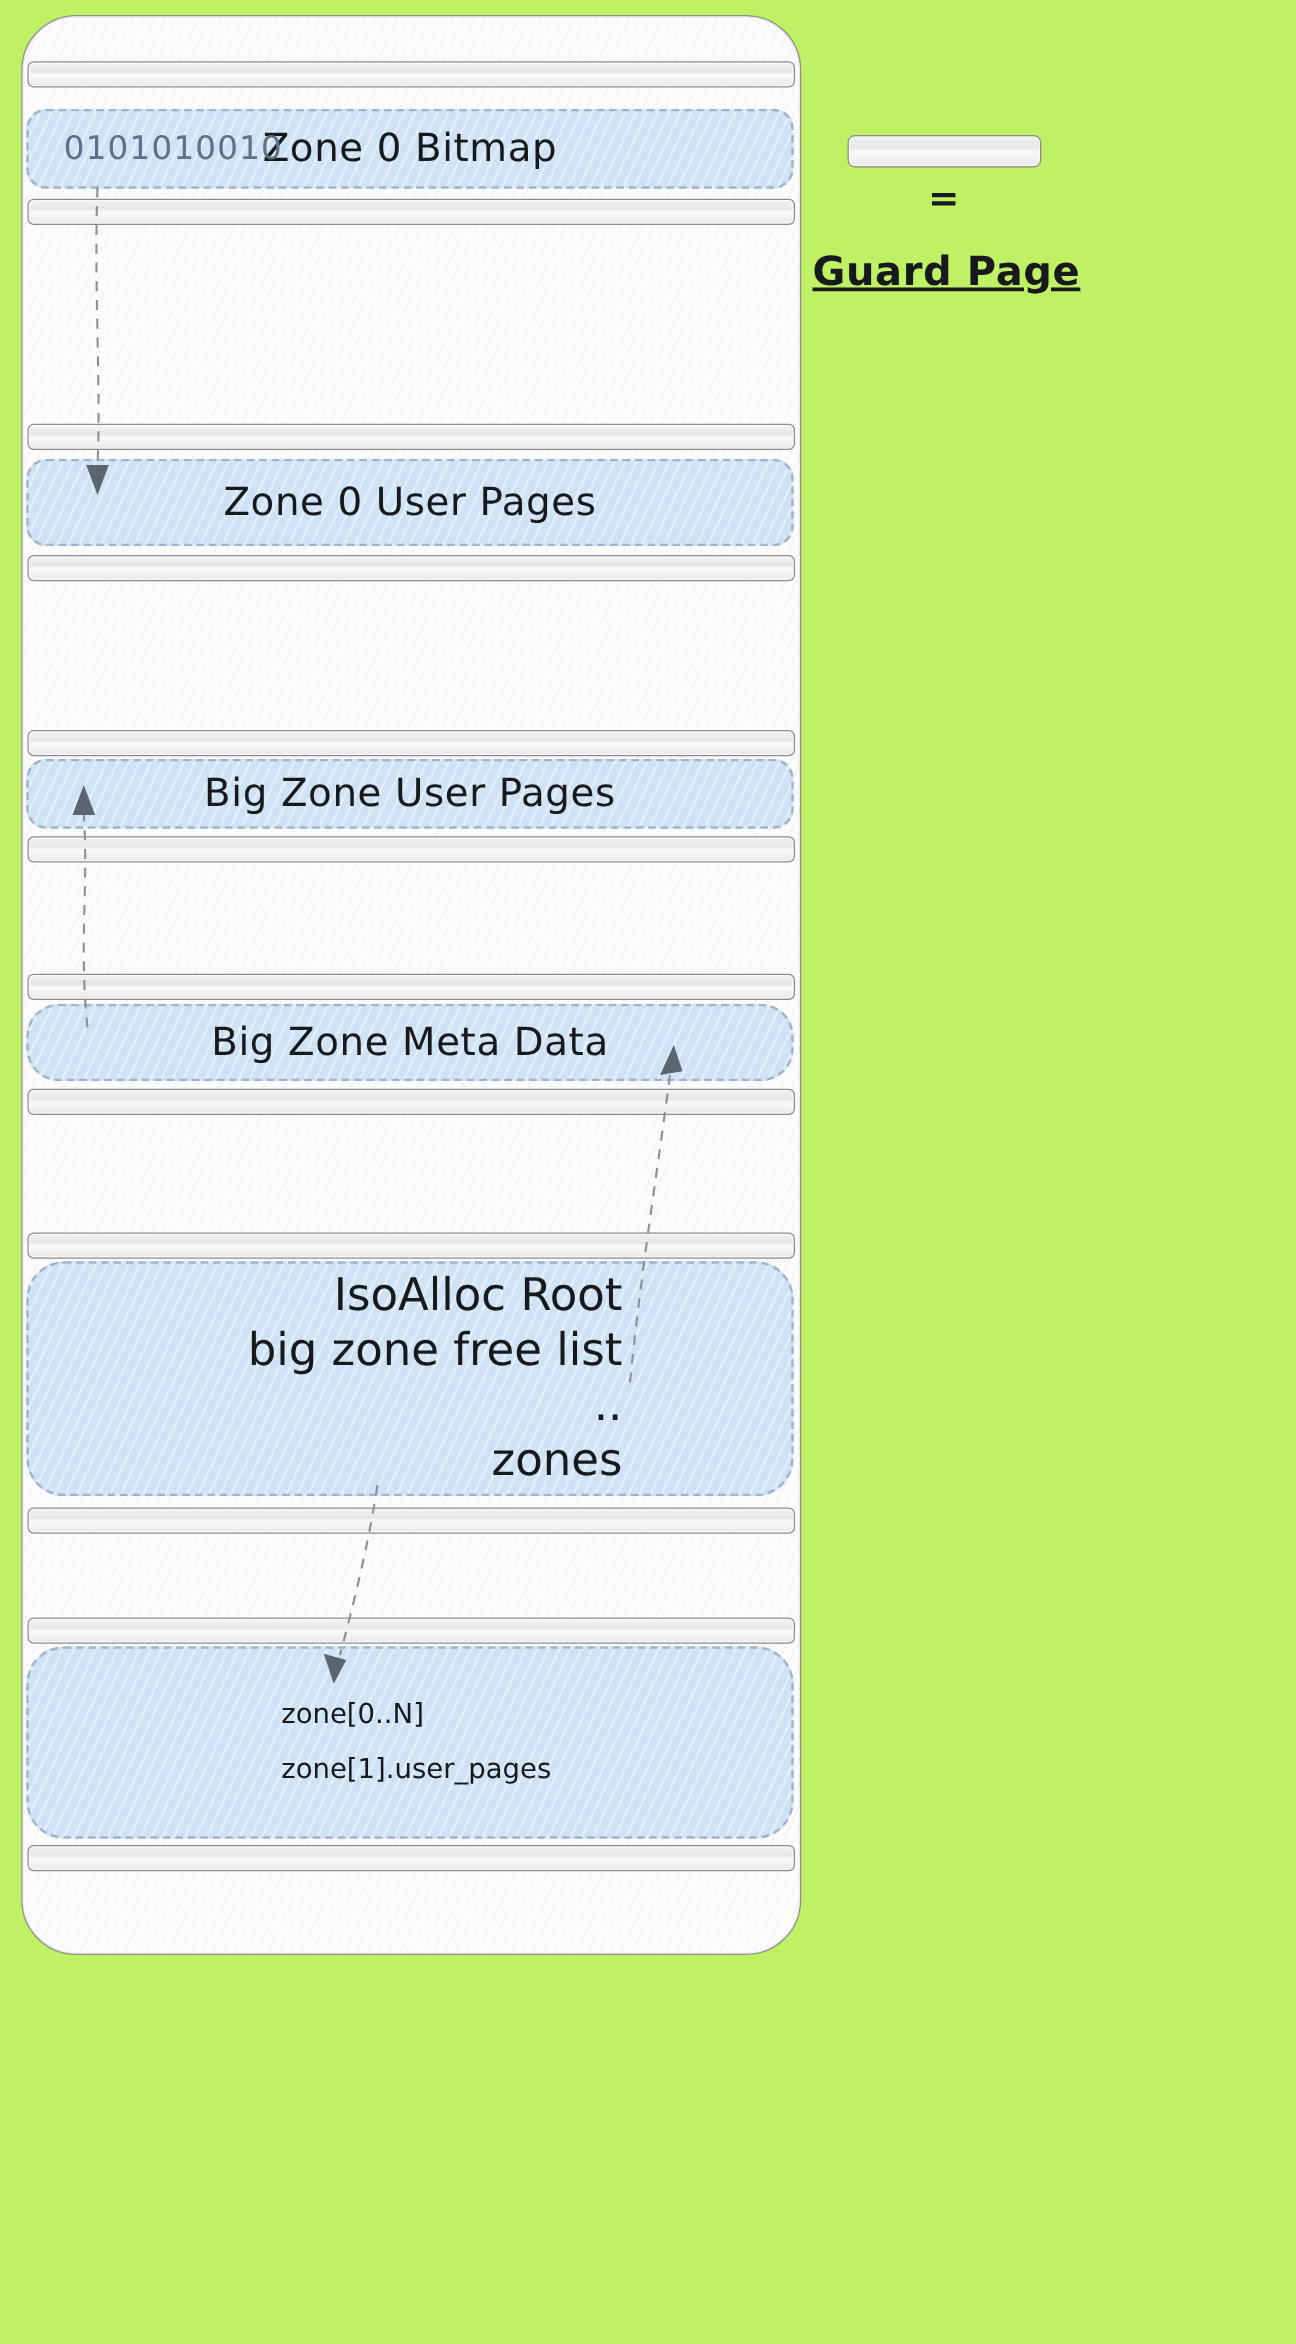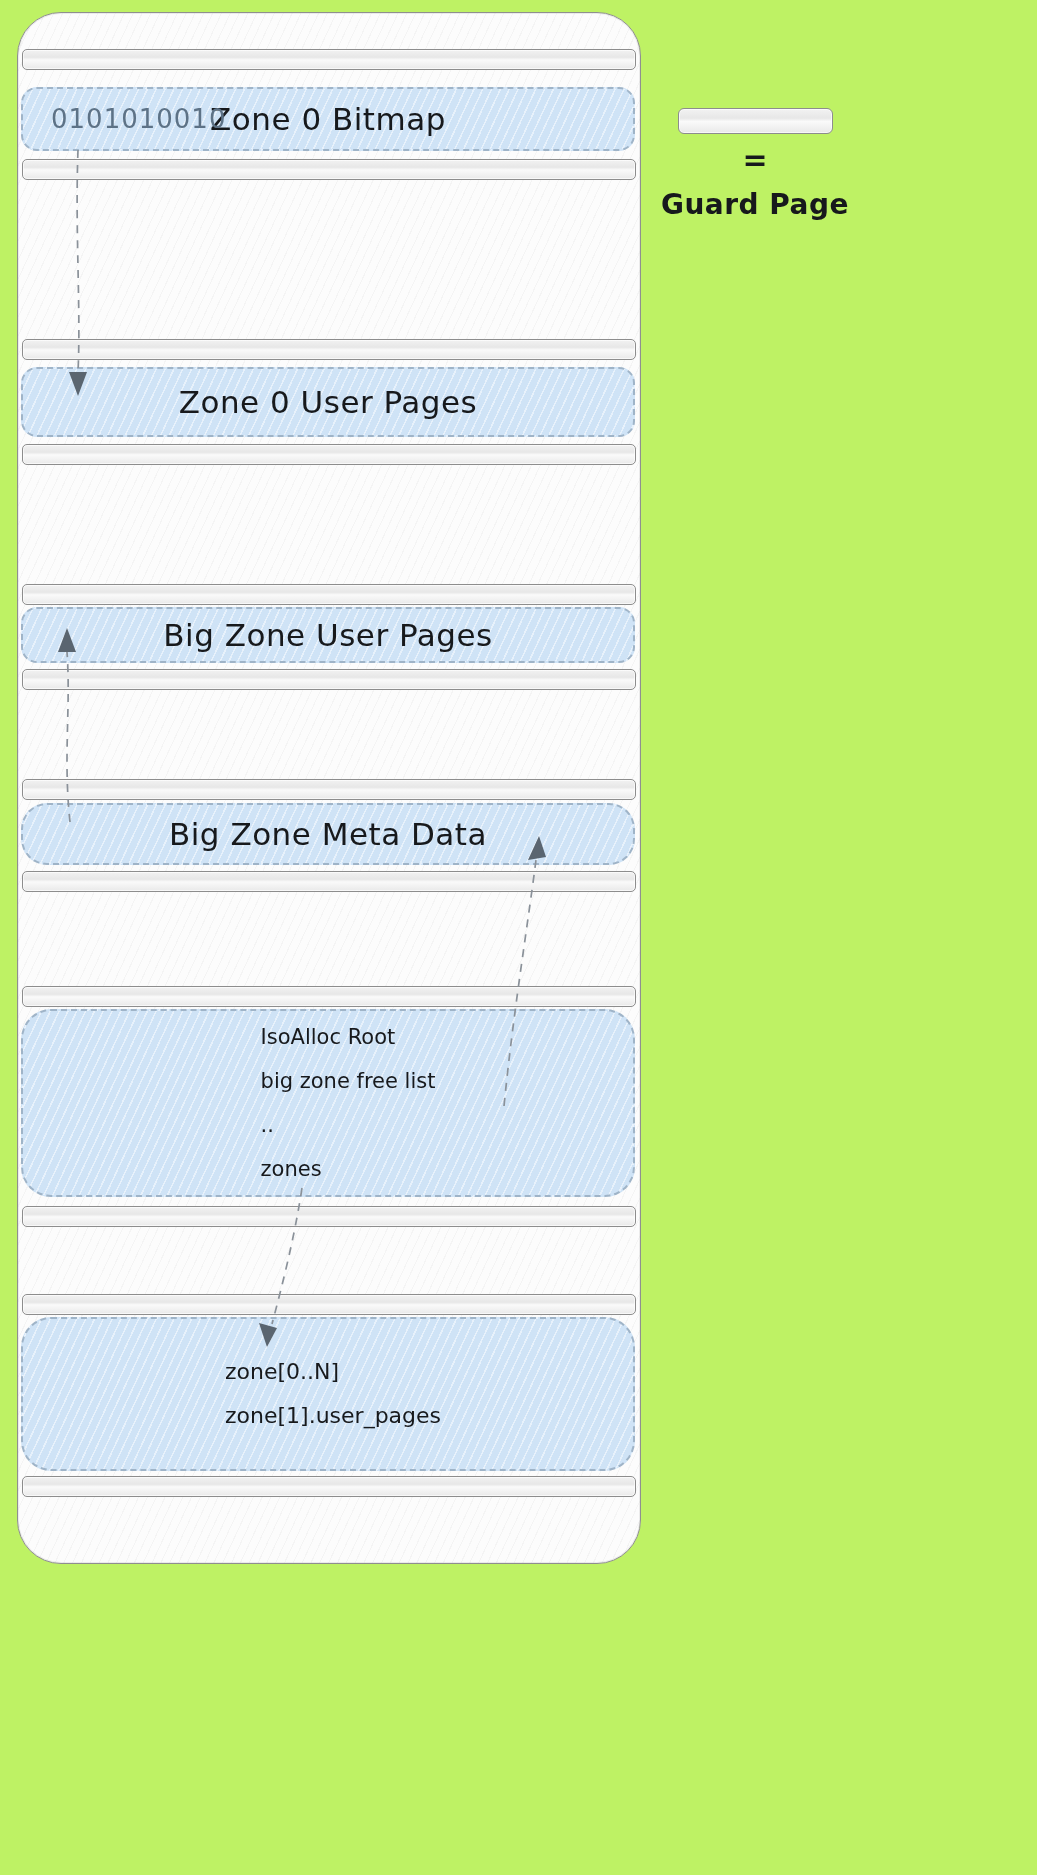--- a/index.html
+++ b/index.html
@@ -62,36 +62,36 @@
   }
   .bits {
     position: absolute;
     left: 28px;
     top: 50%;
     transform: translateY(-50%);
     font-size: 26px;
     color: #5d7286;
     letter-spacing: 1px;
   }
-  .zone-lines-center { text-align: left; line-height: 44px; font-size: 21px; margin-left: 40px; }
+  .zone-lines-center { text-align: right; line-height: 44px; font-size: 36px; margin-left: 40px; }
   .zone-lines-left   { text-align: left;   line-height: 44px; font-size: 22px; width: 100%; padding-left: 202px; }
 
   
   .legend { position: absolute; left: 650px; top: 108px; width: 210px; text-align: center; }
   .legend-bar {
     position: relative;
     margin: 0 auto;
     width: 155px; height: 26px;
     border: 1.6px solid #8d8d8d;
     border-radius: 6px;
     background: linear-gradient(180deg, #f2f2f2 0%, #e7e7e7 38%, #fafafa 52%, #e9e9e9 100%);
     box-shadow: inset 0 0 0 1px rgba(255,255,255,0.65);
   }
   .legend-equals { margin-top: 8px; font-size: 30px; font-weight: bold; color: #17191c; }
-  .legend-label  { margin-top: 11px; font-size: 28px; font-weight: bold; letter-spacing: 0.5px; color: #17191c; white-space: nowrap; }
+  .legend-label  { margin-top: 21px; font-size: 32px; font-weight: bold; letter-spacing: 0.5px; color: #17191c; white-space: nowrap; text-decoration: underline; }
 
   
   .arrows {
     position: absolute; left: 0; top: 0;
     width: 1037px; height: 1875px;
     pointer-events: none;
   }
 </style>
 </head>
 <body>

